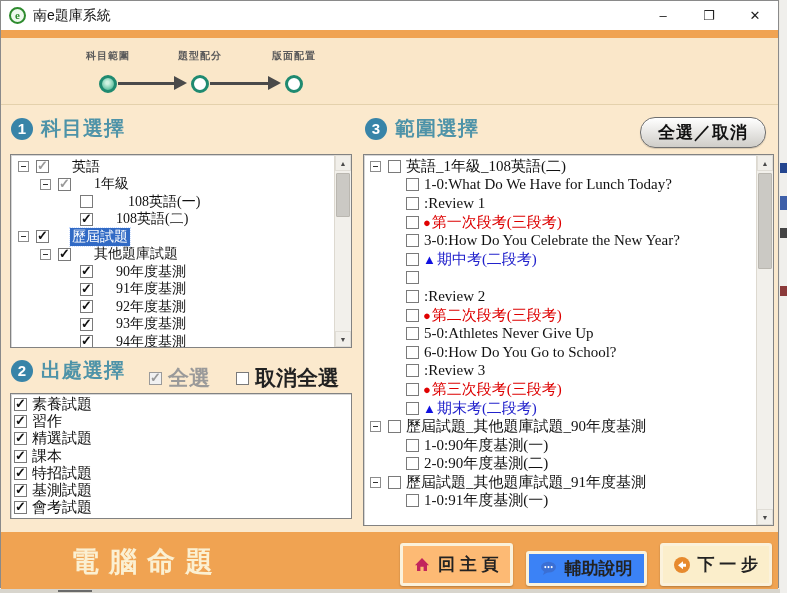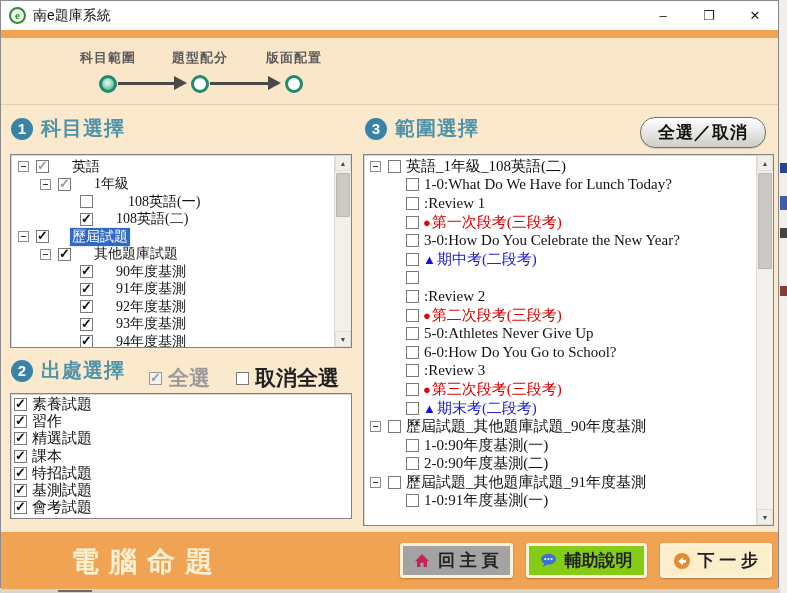--- a/index.html
+++ b/index.html
@@ -18,21 +18,21 @@
   #title-text { margin-left:7px; font-size:14px; color:#111; }
   #win-controls { position:absolute; right:0; top:0; height:29px; display:flex; }
   .wbtn { width:46px; height:29px; display:flex; align-items:center; justify-content:center;
           font-size:13px; color:#222; }
 
   
   #orange-strip { position:absolute; left:0; top:29px; width:100%; height:8px; background:#F0A352; }
   #stepper-area { position:absolute; left:0; top:37px; width:100%; height:67px;
                   background:#FAE7C9; border-bottom:1px solid #E4D1AC; }
   .step-label { position:absolute; top:11px; width:90px; text-align:center;
-                font-size:13px; font-weight:bold; color:#5B5B5B; letter-spacing:1px; }
+                font-size:10px; font-weight:bold; color:#5B5B5B; letter-spacing:1px; }
   .step-circle { position:absolute; top:37px; width:18px; height:18px; border-radius:50%;
                  border:3px solid #1F8A70; background:#fff; }
   .step-circle.active { background:radial-gradient(circle at 45% 40%, #CFF3E2 15%, #5BBD9C 75%); }
   .step-line { position:absolute; top:44px; height:3px; background:#4a4a4a; }
   .step-arrowhead { position:absolute; top:38px; width:0; height:0;
                     border-left:13px solid #4a4a4a; border-top:7px solid transparent;
                     border-bottom:7px solid transparent; }
 
   
   #main { position:absolute; left:0; top:104px; width:100%; height:427px; background:#FBE9CD; }
@@ -98,22 +98,22 @@
                     letter-spacing:1px; }
 
   
   #footer { position:absolute; left:0; top:531px; width:100%; height:57px; background:#F0A352; }
   #brand { position:absolute; left:70px; top:11px; font-size:28px; font-weight:bold;
            color:#FBF0D2; letter-spacing:10px; }
   #footer-buttons { position:absolute; right:6px; top:11px; display:flex; gap:13px; }
   .fbtn { display:flex; align-items:center; gap:8px; padding:3px 11px;
           border:3px solid #FBF2DC; border-radius:3px; font-size:17px; font-weight:bold;
           color:#222; box-shadow:0 1px 2px rgba(0,0,0,.25); }
-  .fbtn.home { background:#a3a3a3; }
-  .fbtn.help { background:#84cc16; }
+  .fbtn.home { background:#fdba74; }
+  .fbtn.help { background:#3b82f6;margin-top:8px; }
   .fbtn.next { background:#FBEECB; }
 
   
   #right-sliver { position:absolute; left:780px; top:0; width:7px; height:593px; background:#F0EFEC; }
   #right-sliver .frag { position:absolute; left:0; width:7px; }
   #bottom-sliver { position:absolute; left:0; top:589px; width:780px; height:4px; background:#D8D5CD; }
   #bottom-sliver .frag { position:absolute; top:1px; height:2px; background:#6a6a6a; }
 </style>
 </head>
 <body>

